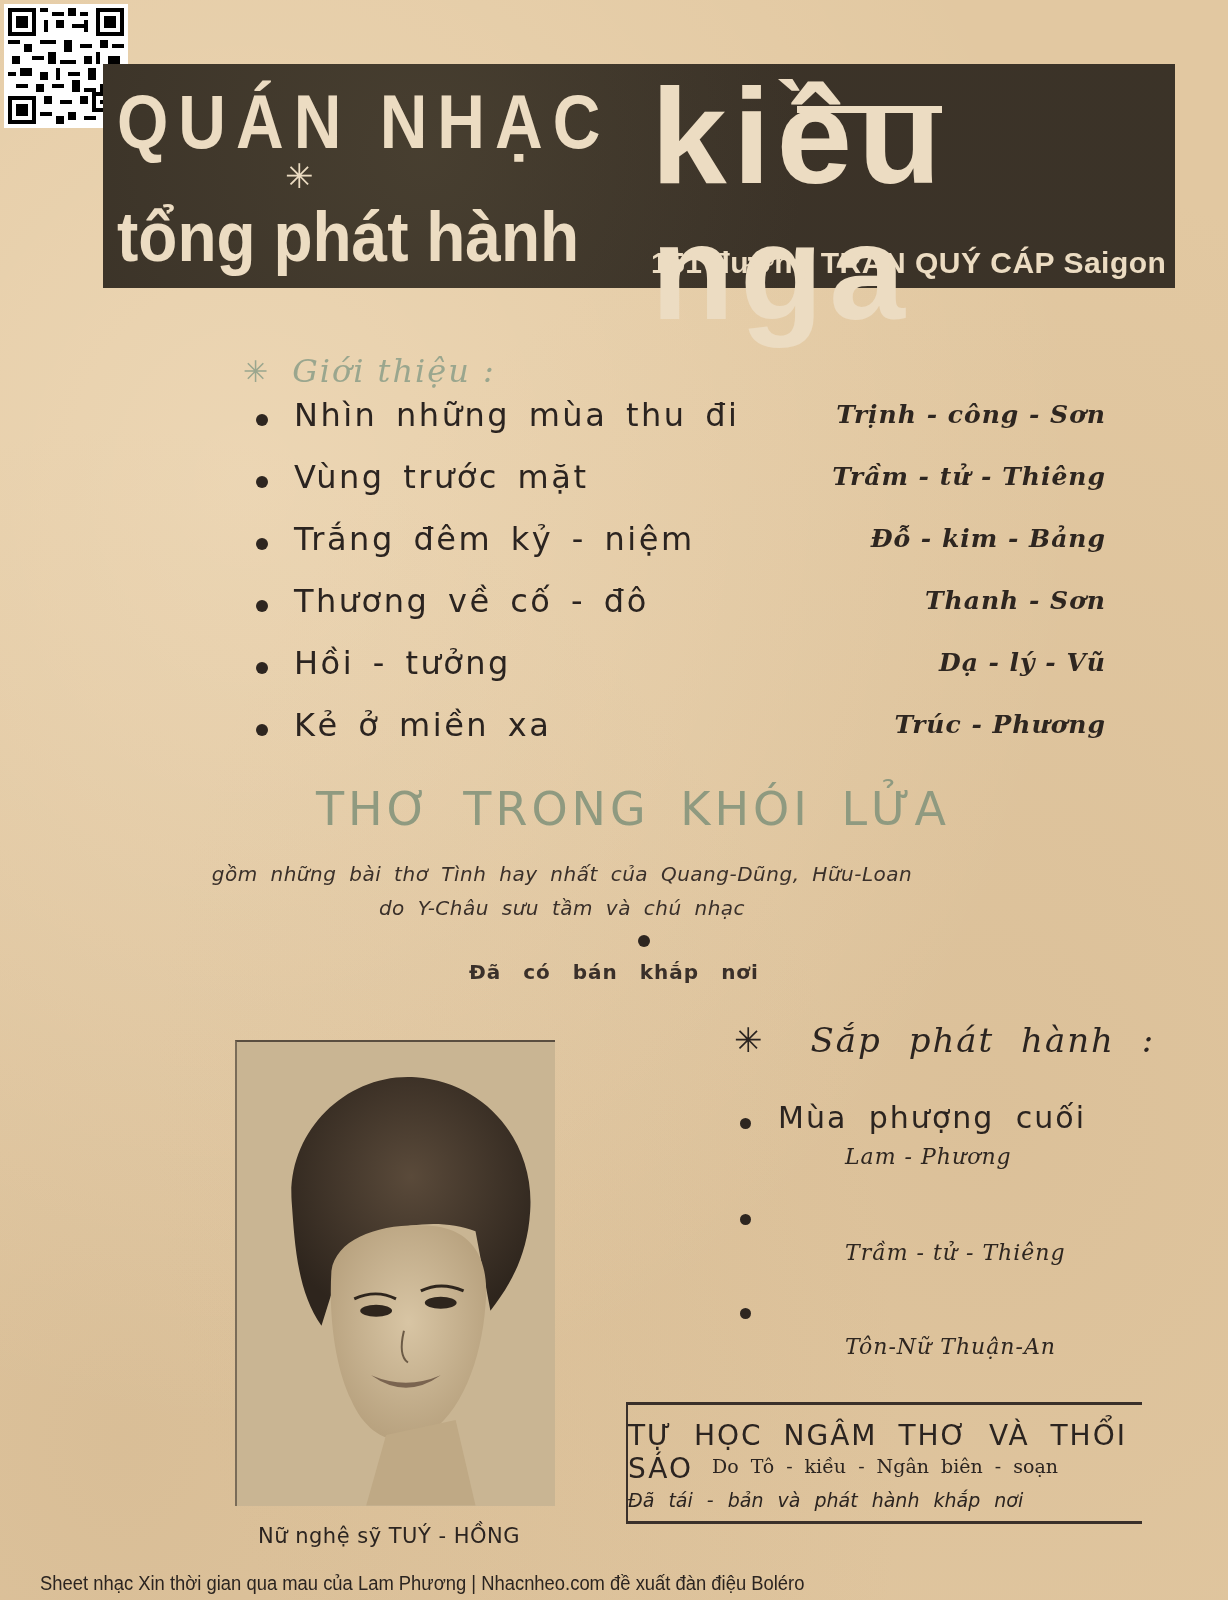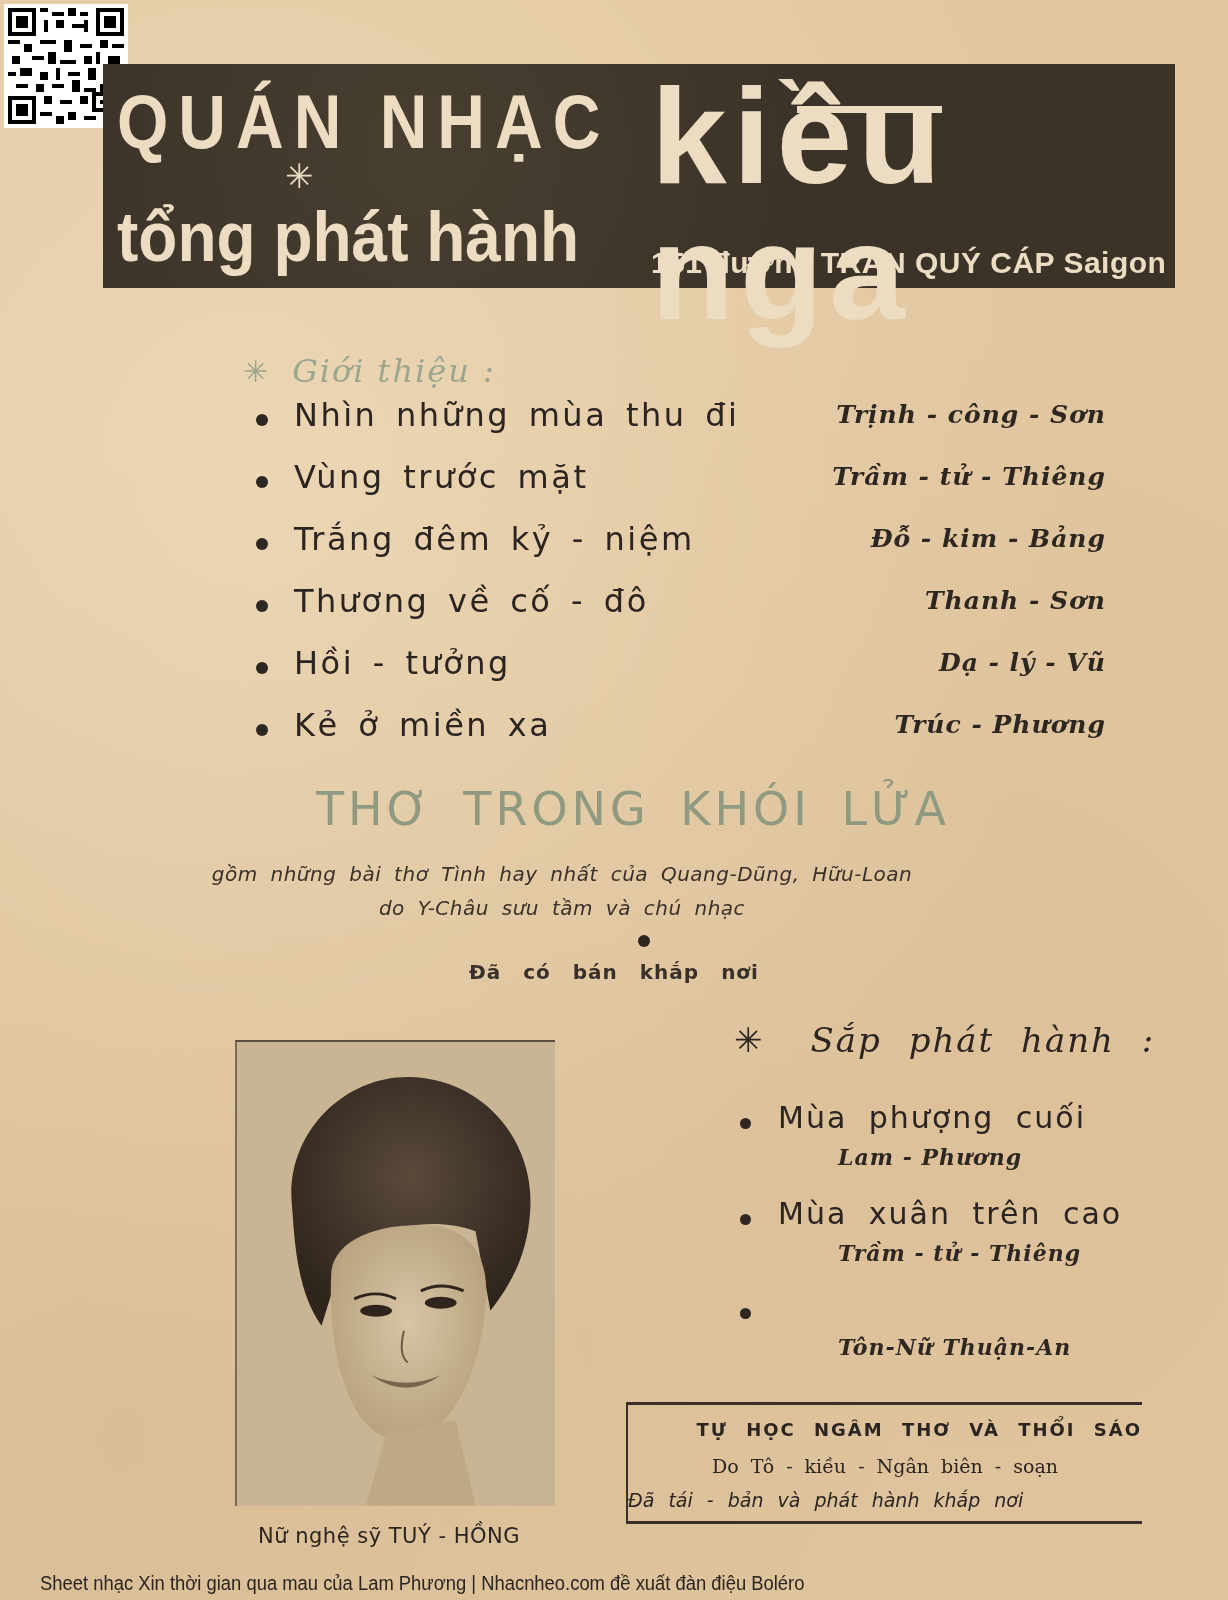--- a/index.html
+++ b/index.html
@@ -132,35 +132,34 @@
     position: absolute; left: 0; top: 18px;
     width: 11px; height: 11px; border-radius: 50%; background: #2e2620;
   }
   .up-row .title {
     position: absolute; left: 38px; top: 0;
     font-family: "DejaVu Sans", sans-serif; font-size: 30px; letter-spacing: 2px; word-spacing: 10px;
     color: #2b2420;
   }
   .up-row .author {
     position: absolute; top: 44px;
-    font-family: "DejaVu Serif", serif; font-style: italic; font-weight: bold;
-    font-size: 22px; color: #2e2620; letter-spacing: 1px;
+    font-family: "DejaVu Serif", serif; font-style: italic; font-weight: normal;
+    font-size: 22px; color: #2e2620; letter-spacing: 1px; margin-left: 7px;
   }
 
   
   .promo-box {
     left: 626px; top: 1402px; width: 516px; height: 122px;
     border: 2px solid #3a302a; border-right-width: 0;
     border-top-width: 3px; border-bottom-width: 3px;
   }
   .promo-title {
-    position: absolute; left: 0; width: 100%; top: 14px; text-align: right;
-    font-family: "DejaVu Sans", sans-serif; font-size: 18px; letter-spacing: 2px; word-spacing: 10px;
+    position: absolute; left: 0; width: 100%; top: 14px; text-align: left;
+    font-family: "DejaVu Sans", sans-serif; font-size: 28px; letter-spacing: 2px; word-spacing: 10px;
     color: #2b2420;
-    font-weight: bold;
   }
   .promo-line1 {
     position: absolute; left: 0; width: 100%; top: 50px; text-align: center;
     font-family: "DejaVu Serif", serif; font-size: 19px; word-spacing: 6px; color: #2b2420;
   }
   .promo-line2 {
     position: absolute; left: 0; width: 100%; top: 84px; text-align: left;
     font-family: "DejaVu Sans", sans-serif; font-style: italic; font-size: 19px; word-spacing: 8px;
     color: #2b2420;
   }
@@ -324,21 +323,20 @@
 <div class="abs upcoming-heading">
   <span class="star">✳</span><span>Sắp phát hành :</span>
 </div>
 <div class="abs up-row" style="top:1100px;">
   <span class="bullet"></span>
   <span class="title">Mùa phượng cuối</span>
   <span class="author" style="left:98px;">Lam - Phương</span>
 </div>
 <div class="abs up-row" style="top:1196px;">
   <span class="bullet"></span>
-  <span class="title">Mùa xuân trên cao</span>
   <span class="author" style="left:98px;">Trầm - tử - Thiêng</span>
 </div>
 <div class="abs up-row" style="top:1290px;">
   <span class="bullet"></span>
   <span class="author" style="left:98px;">Tôn-Nữ Thuận-An</span>
 </div>
 
 <div class="abs promo-box">
   <div class="promo-title">TỰ HỌC NGÂM THƠ VÀ THỔI SÁO</div>
   <div class="promo-line1">Do Tô - kiều - Ngân  biên - soạn</div>

